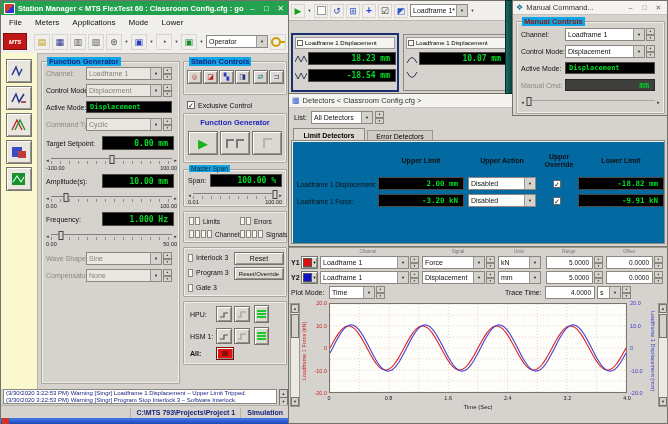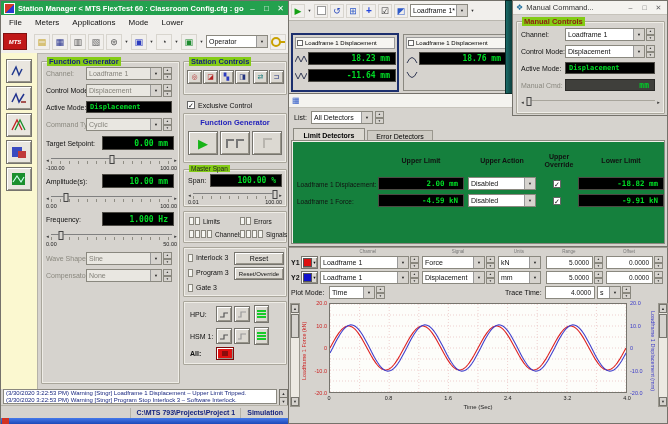--- a/index.html
+++ b/index.html
@@ -20,21 +20,21 @@
   .combo{background:#fff;border:1px solid #8a887f;height:13px;display:flex;align-items:center;font-size:7px;color:#111;padding-left:2px;box-sizing:border-box;white-space:nowrap;overflow:hidden}
   .combo .dd{margin-left:auto;align-self:stretch;width:10px;background:#d6d3ce;border-left:1px solid #999;display:flex;align-items:center;justify-content:center;font-size:4px;color:#222;flex:0 0 auto}
   .combo.dis{background:#e9e7e1;color:#84827a}
   .spin{width:9px;height:13px;display:inline-flex;flex-direction:column;box-sizing:border-box;position:absolute}
   .spin b{flex:1;background:#d6d3ce;border:1px solid #8a887f;font-size:3.5px;line-height:4.5px;text-align:center;color:#333;font-weight:normal}
   .lcd{background:#000;border:1px solid #4c4a44;color:#00dd26;font-family:"DejaVu Sans Mono",monospace;font-size:8px;font-weight:bold;display:flex;align-items:center;justify-content:flex-end;padding-right:5px;box-sizing:border-box;white-space:nowrap;position:absolute}
   .lcd.left{justify-content:flex-start;padding-left:3px}
   .lbl{font-size:7px;color:#111;white-space:nowrap;position:absolute}
   .lbl.dis{color:#8a887f}
   .gbox{position:absolute;border:1px solid #a9a69b;box-shadow:inset 0 0 0 1px #efede7;border-radius:1px;box-sizing:border-box}
-  .leg{position:absolute;top:-5px;left:5px;background:#84cc16;padding:0 2px;font-size:7.5px;font-weight:bold;white-space:nowrap}
+  .leg{position:absolute;top:-5px;left:5px;background:#0ea5e9;padding:0 2px;font-size:7.5px;font-weight:bold;white-space:nowrap}
   .leg.navy{color:#16247e}.leg.maroon{color:#8d1d12}
   .leg.sm{font-weight:normal;font-size:6.5px;color:#222}
   .btn{background:#dcd9d2;border:1px solid #76746d;box-shadow:inset 1px 1px 0 #fff,inset -1px -1px 0 #969389;display:flex;align-items:center;justify-content:center;font-size:7px;color:#111;box-sizing:border-box;position:absolute}
   .cb{width:8px;height:8px;background:#fff;border:1px solid #666;font-size:7px;line-height:7px;text-align:center;color:#111;box-sizing:border-box;flex:0 0 auto}
   .sl{position:absolute;display:flex;align-items:center}
   .sarr{font-size:5px;color:#333;width:7px;text-align:center;flex:0 0 auto}
   .strack{flex:1;position:relative;height:9px;background:linear-gradient(#808080,#808080) 0 3px/100% 1px no-repeat,repeating-linear-gradient(90deg,#8f8d84 0 1px,transparent 1px 9px) left bottom/100% 3px no-repeat}
   .sth{position:absolute;top:0;width:5px;height:9px;background:#d6d3ce;border:1px solid #444;transform:translateX(-50%);box-sizing:border-box}
   .srange{position:absolute;display:flex;justify-content:space-between;font-size:5.5px;color:#222}
   .lamp{width:5px;height:8px;background:#f6f6f2;border:1px solid #8a887f;box-sizing:border-box}
@@ -358,53 +358,54 @@
       <span style="border:1px solid #b5b2a8;border-top:0;border-bottom:0;padding:0 5px;height:10px;line-height:10px">C:\MTS 793\Projects\Project 1</span>
       <span style="padding:0 6px">Simulation</span>
     </div>
     <div class="abs" style="left:0;top:417px;width:288px;height:6px;background:linear-gradient(#4579ea,#1c48b8)"></div>
     <div class="abs" style="left:1px;top:417px;width:7px;height:6px;background:#d23222"></div>
   </div>
 
   <div class="win" style="left:288px;top:93px;width:380px;height:154px">
     <div class="tb">
       <span style="color:#2d59c8;font-size:8px">▦</span>
+      <span class="ttl">Detectors &lt; Classroom Config.cfg &gt;</span>
     </div>
     <span class="lbl" style="left:5px;top:20px">List:</span>
     <span class="combo" style="position:absolute;left:22px;top:17px;width:62px">
         <span>All Detectors</span>
         <span class="dd">▼</span>
       </span>
     <span class="spin" style="left:86px;top:17px">
         <b>▴</b>
         <b>▾</b>
       </span>
     <div class="abs" style="left:4px;top:34px;width:72px;height:13px;background:#dcd9d2;border:1px solid #8a887f;border-bottom:0;font-size:7px;font-weight:bold;display:flex;align-items:center;justify-content:center;box-sizing:border-box">
         <span>Limit Detectors</span>
       </div>
     <div class="abs" style="left:78px;top:36px;width:66px;height:11px;background:#cecbc4;border:1px solid #9a978e;border-bottom:0;font-size:7px;display:flex;align-items:center;justify-content:center;box-sizing:border-box">
         <span>Error Detectors</span>
       </div>
-    <div class="abs" style="left:2px;top:46px;width:374px;height:104px;background:#15803d;border:1px solid #8a887f;box-shadow:inset 1px 1px 0 #f2f0ea;box-sizing:border-box">
+    <div class="abs" style="left:2px;top:46px;width:374px;height:104px;background:#0369a1;border:1px solid #8a887f;box-shadow:inset 1px 1px 0 #f2f0ea;box-sizing:border-box">
       <span class="hdr" style="left:86px;top:16px;width:86px">Upper Limit</span>
       <span class="hdr" style="left:176px;top:16px;width:68px">Upper Action</span>
       <span class="hdr" style="left:248px;top:12px;width:38px"><span>Upper</span><br><span>Override</span></span>
       <span class="hdr" style="left:286px;top:16px;width:86px">Lower Limit</span>
 
       <span class="lbl" style="left:5px;top:40px;font-size:6.5px">Loadframe 1 Displacement:</span>
       <span class="lcd" style="left:86px;top:36px;width:86px;height:13px;font-size:7.5px">2.00 mm</span>
       <span class="combo" style="position:absolute;left:176px;top:36px;width:68px">
           <span>Disabled</span>
           <span class="dd">▼</span>
         </span>
       <span class="cb" style="position:absolute;left:261px;top:39px">✓</span>
       <span class="lcd" style="left:286px;top:36px;width:86px;height:13px;font-size:7.5px">-18.82 mm</span>
 
       <span class="lbl" style="left:5px;top:57px;font-size:6.5px">Loadframe 1 Force:</span>
-      <span class="lcd" style="left:86px;top:53px;width:86px;height:13px;font-size:7.5px">-4.59 kN</span>
+      <span class="lcd" style="left:86px;top:53px;width:86px;height:13px;font-size:7.5px">-3.20 kN</span>
       <span class="combo" style="position:absolute;left:176px;top:53px;width:68px">
           <span>Disabled</span>
           <span class="dd">▼</span>
         </span>
       <span class="cb" style="position:absolute;left:261px;top:56px">✓</span>
       <span class="lcd" style="left:286px;top:53px;width:86px;height:13px;font-size:7.5px">-9.91 kN</span>
     </div>
   </div>
 
   <div class="win" style="left:288px;top:247px;width:380px;height:177px;border-top:1px solid #9a978e">
@@ -597,32 +598,32 @@
         <span class="cb" style="width:6px;height:6px"></span>
         <span style="font-size:6px;white-space:nowrap;overflow:hidden">Loadframe 1 Displacement</span>
       </div>
       <svg class="abs" style="left:2px;top:19px" width="12" height="10">
           <polyline points="0,8 3,2 6,8 9,2 12,8" fill="none" stroke="#333a55" stroke-width="1"></polyline>
         </svg>
       <span class="lcd" style="left:15px;top:17px;width:88px;height:13px">18.23 mm</span>
       <svg class="abs" style="left:2px;top:36px" width="12" height="10">
           <polyline points="0,2 3,8 6,2 9,8 12,2" fill="none" stroke="#333a55" stroke-width="1"></polyline>
         </svg>
-      <span class="lcd" style="left:15px;top:34px;width:88px;height:13px">-11.64 mm</span>
+      <span class="lcd" style="left:15px;top:34px;width:88px;height:13px">-18.54 mm</span>
     </div>
 
     <div class="abs" style="left:114px;top:33px;width:107px;height:57px;border:1px solid #8a8880;background:#d6d3ce;box-sizing:border-box">
       <div class="abs" style="left:2px;top:2px;width:100px;height:12px;background:#f6f5f1;border:1px solid #999;display:flex;align-items:center;gap:2px;padding:0 1px;box-sizing:border-box">
         <span class="cb" style="width:6px;height:6px"></span>
         <span style="font-size:6px;white-space:nowrap;overflow:hidden">Loadframe 1 Displacement</span>
       </div>
       <svg class="abs" style="left:2px;top:19px" width="12" height="10">
           <path d="M1 9 Q6 -2 11 9" fill="none" stroke="#333a55" stroke-width="1"></path>
         </svg>
-      <span class="lcd" style="left:15px;top:17px;width:88px;height:13px">18.76 mm</span>
+      <span class="lcd" style="left:15px;top:17px;width:88px;height:13px">10.07 mm</span>
       <svg class="abs" style="left:2px;top:36px" width="12" height="10">
           <path d="M1 1 Q6 12 11 1" fill="none" stroke="#333a55" stroke-width="1"></path>
         </svg>
     </div>
   </div>
 
   <div class="abs" style="left:505px;top:0;width:8px;height:94px;background:linear-gradient(90deg,#1a6a67,#0e3f3d);border:1px solid #082826;box-sizing:border-box"></div>
 
   <div class="win" style="left:512px;top:0;width:156px;height:116px">
     <div class="tb">

